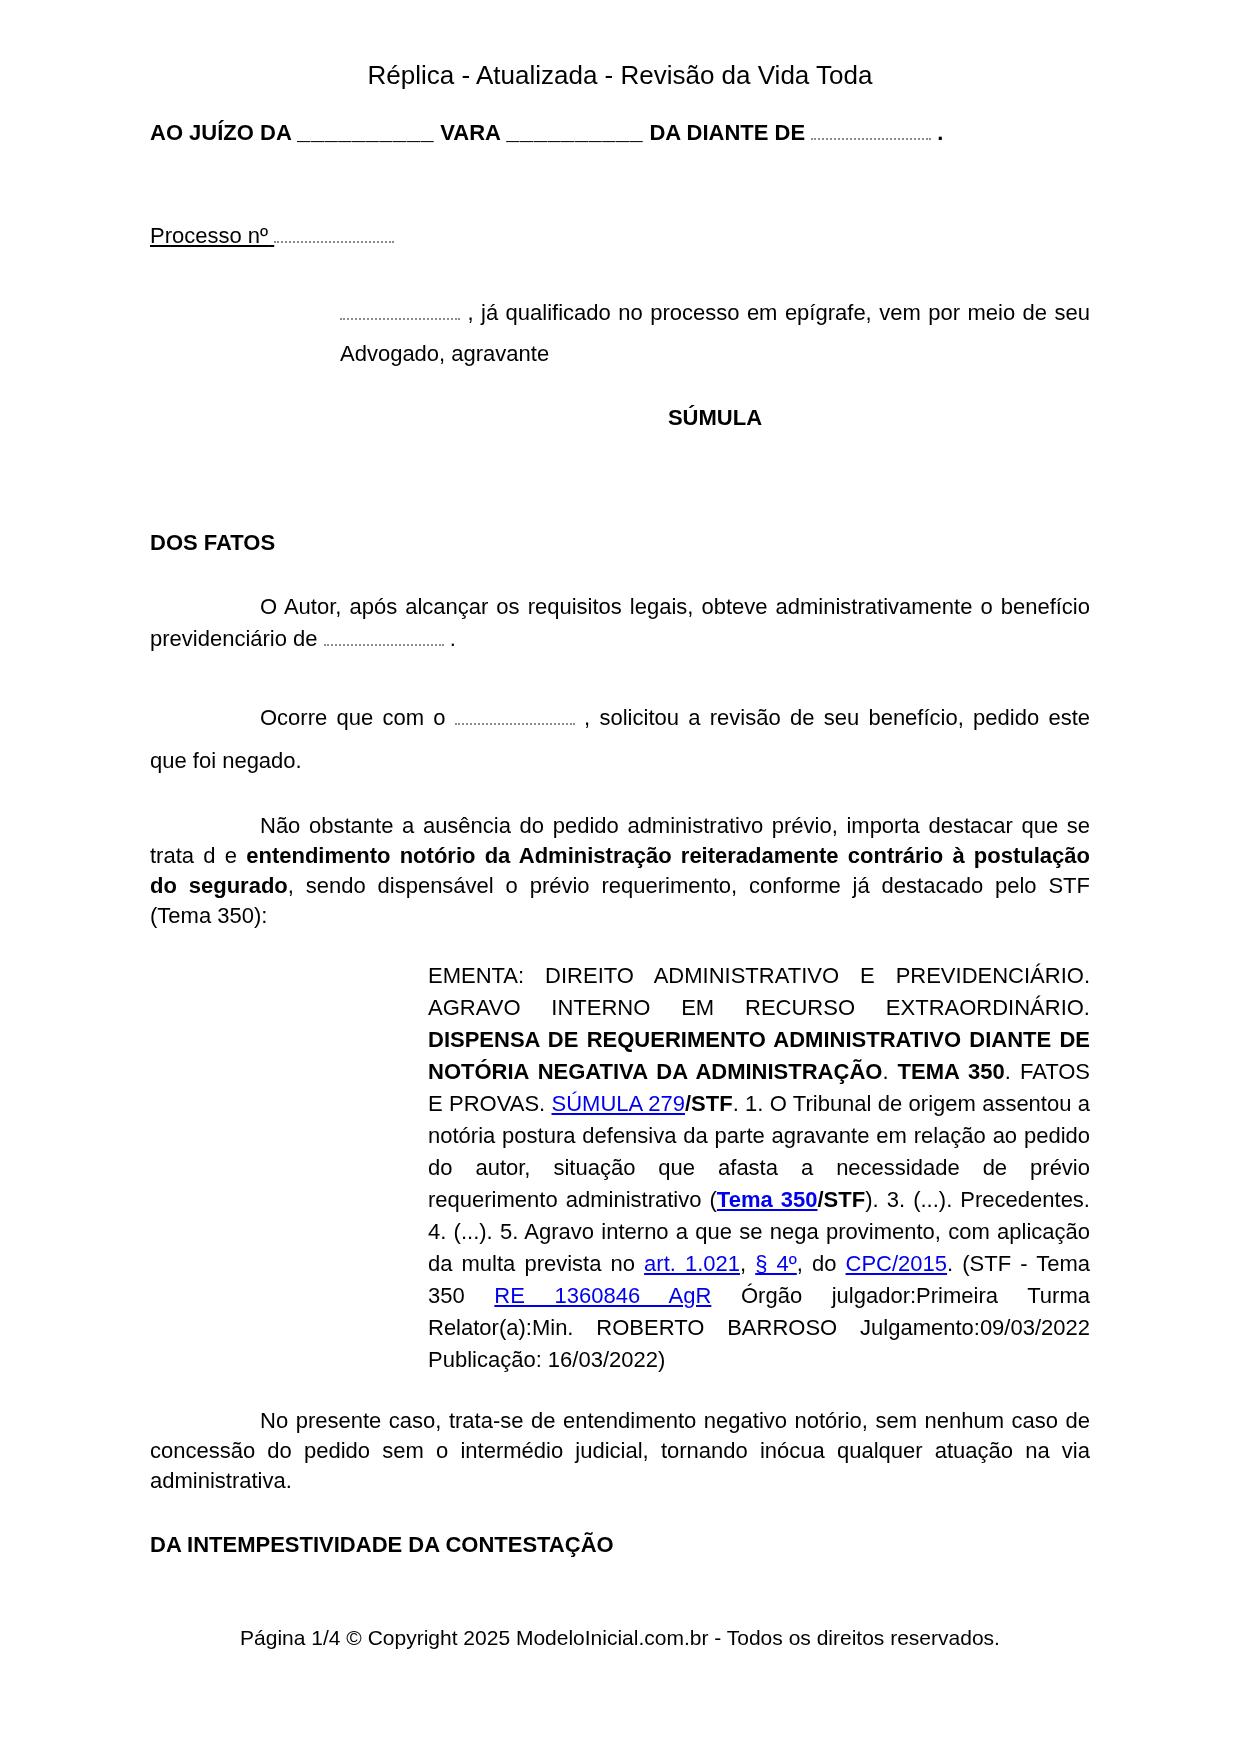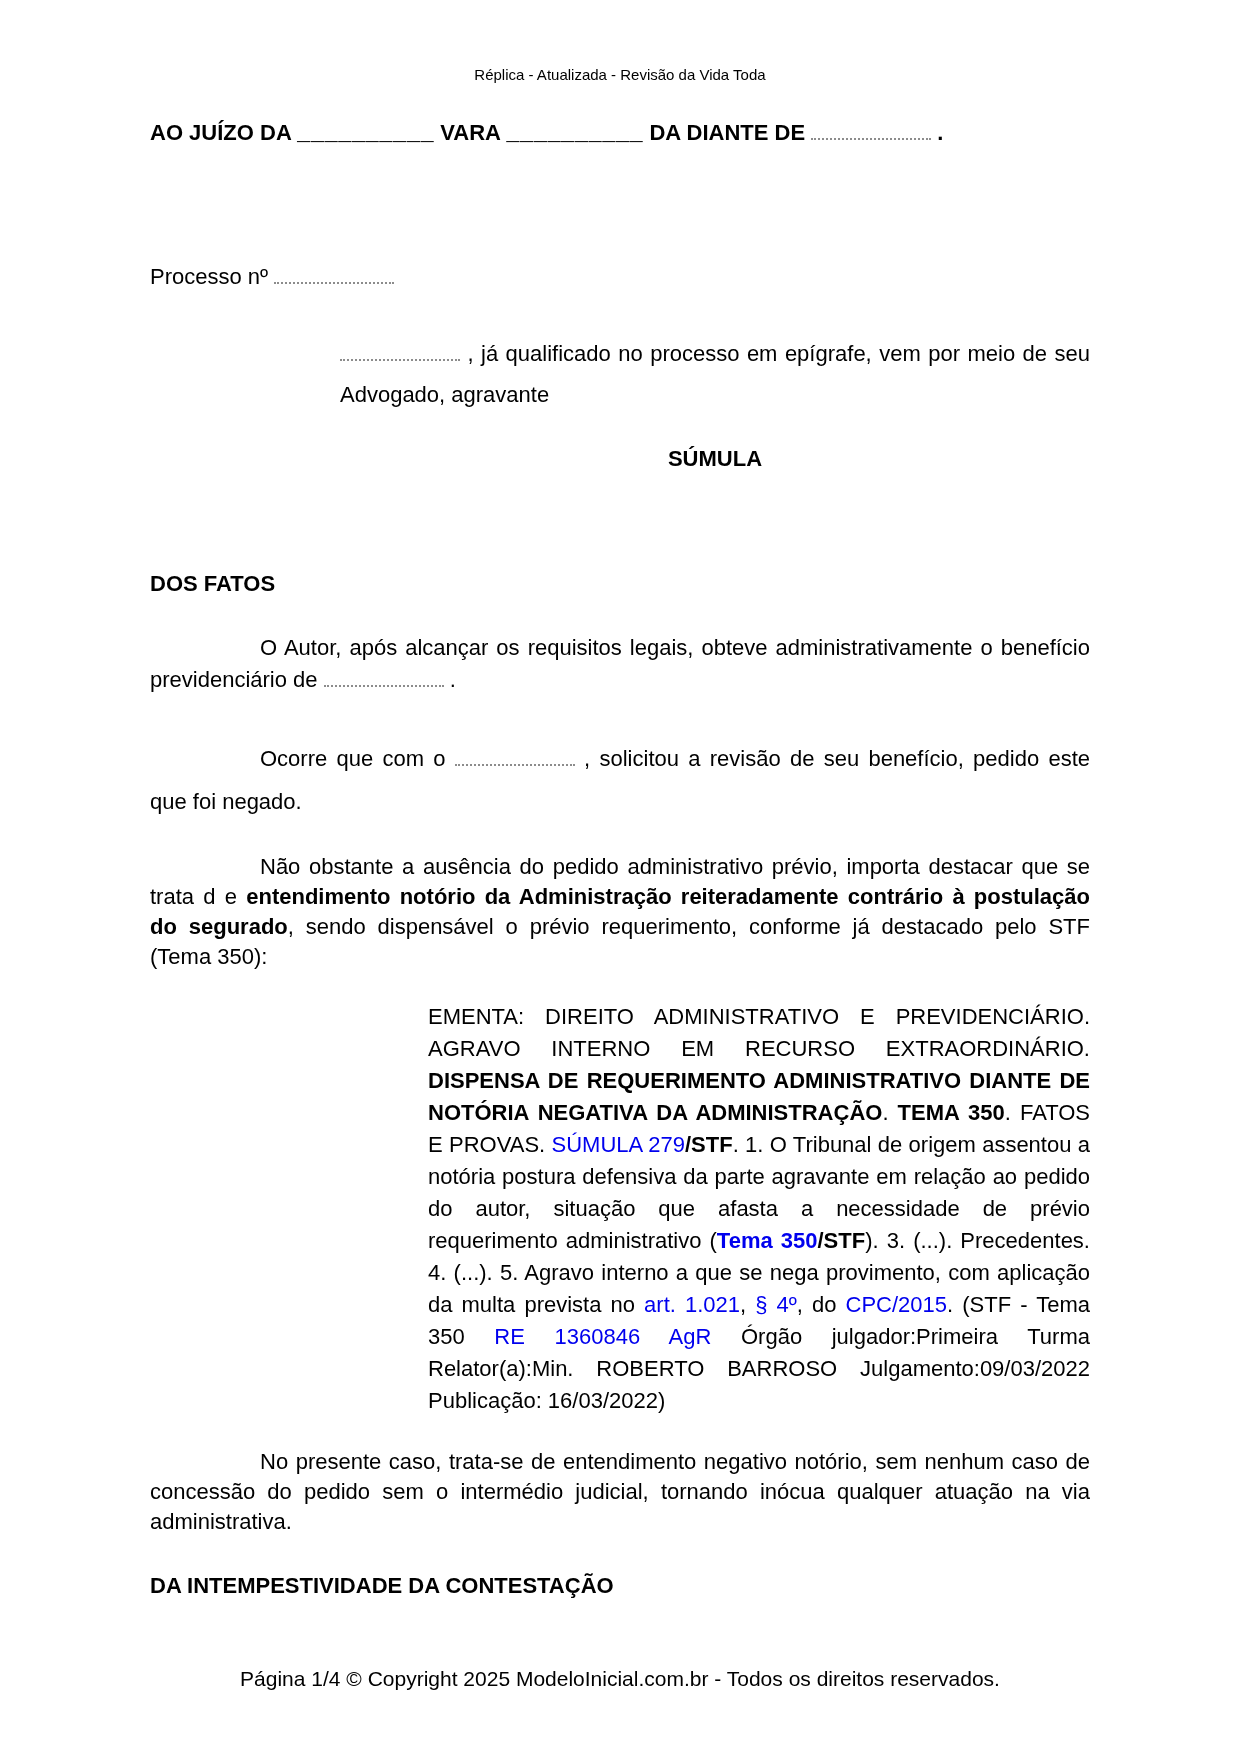--- a/index.html
+++ b/index.html
@@ -12,32 +12,33 @@
     box-sizing:border-box;
     padding:0 150px;
     overflow:hidden;
     font-family:"Liberation Sans","DejaVu Sans",sans-serif;
     font-size:22px;
     color:#000000;
   }
   .title{
     margin:60px 0 0 0;
     text-align:center;
-    font-size:15px;
+    font-size:26px;
     line-height:30px;
     font-weight:400;
   }
   .addressee{
     margin-top:28px;
     line-height:30px;
     font-weight:700;
   }
   .processo{
-    margin-top:112px;
+    margin-top:71px;
     line-height:30px;
+    text-decoration:underline;
   }
   .qualif{
     margin-top:41px;
     margin-left:190px;
     line-height:41px;
     text-align:justify;
   }
   .replica{
     margin-top:29px;
     margin-left:190px;
@@ -72,20 +73,21 @@
   }
   .footer{
     margin-top:63px;
     text-align:center;
     font-size:21px;
     line-height:30px;
   }
   .b{font-weight:700;}
   .lnk{
     color:#0000ee;
+    text-decoration:underline;
     cursor:pointer;
   }
   .lnk.b{font-weight:700;}
   .field{
     display:inline-block;
     width:120px;
     height:20px;
     border-bottom:2px dotted #8c8c8c;
     vertical-align:baseline;
   }

